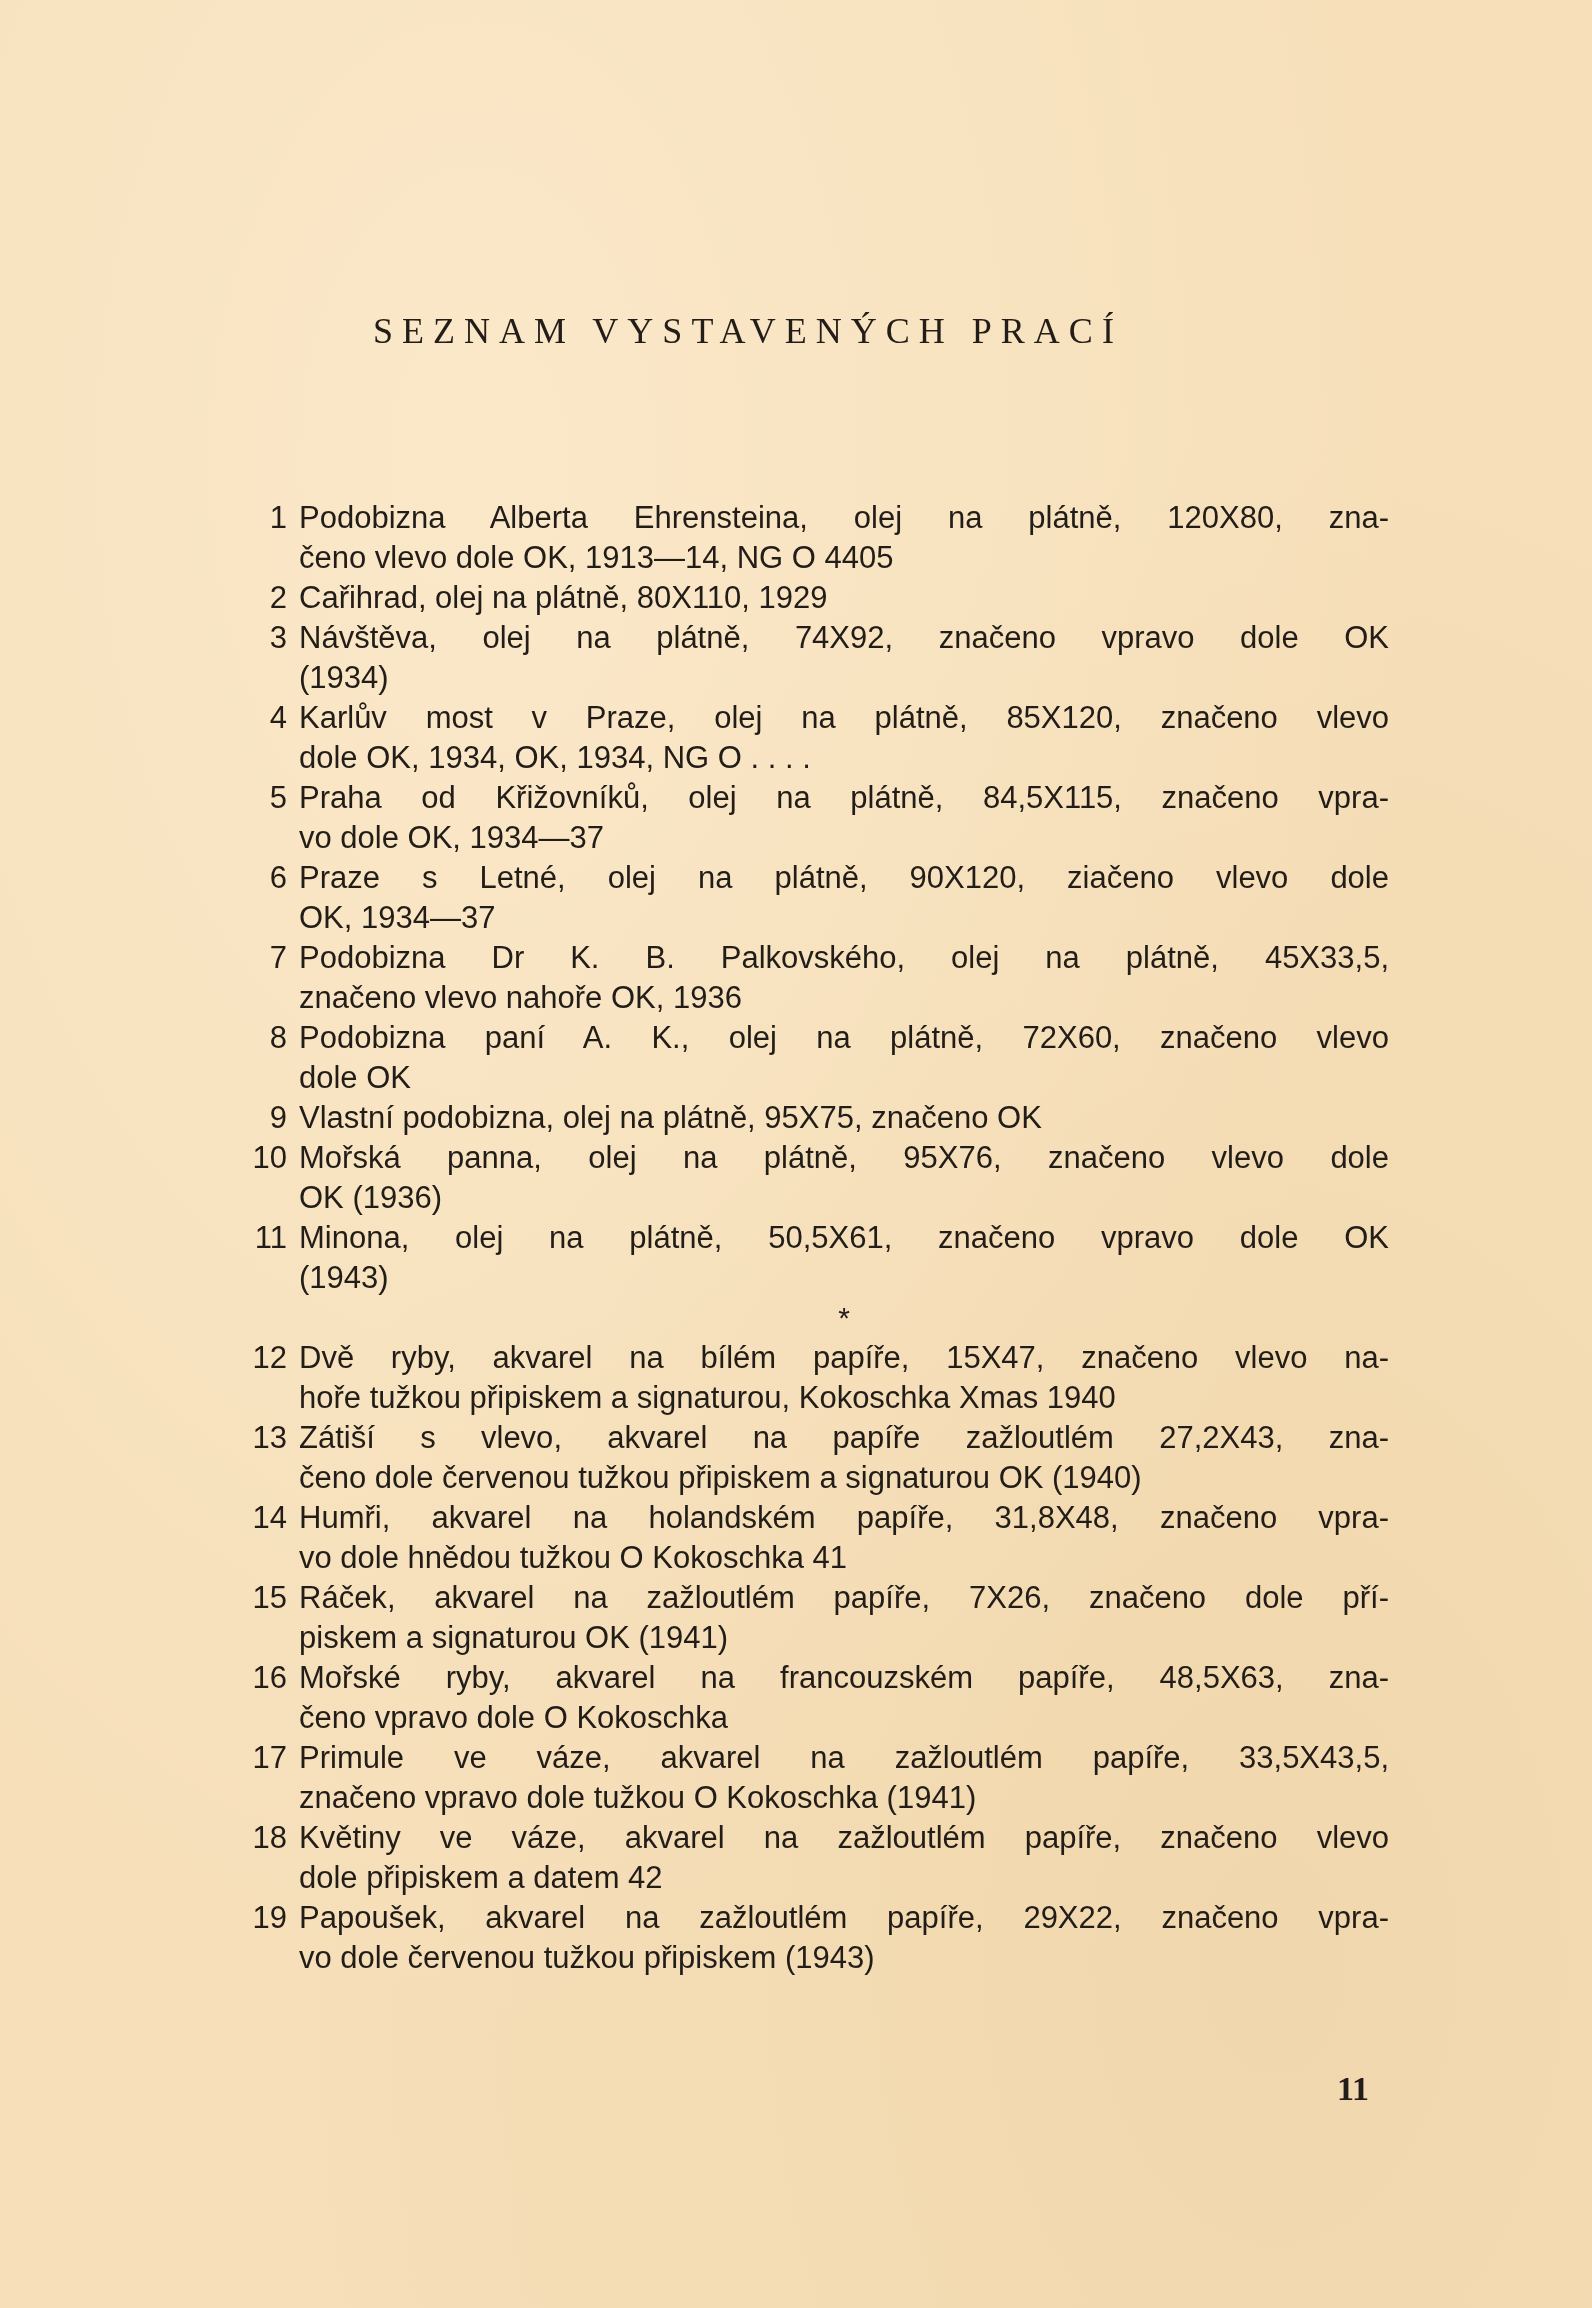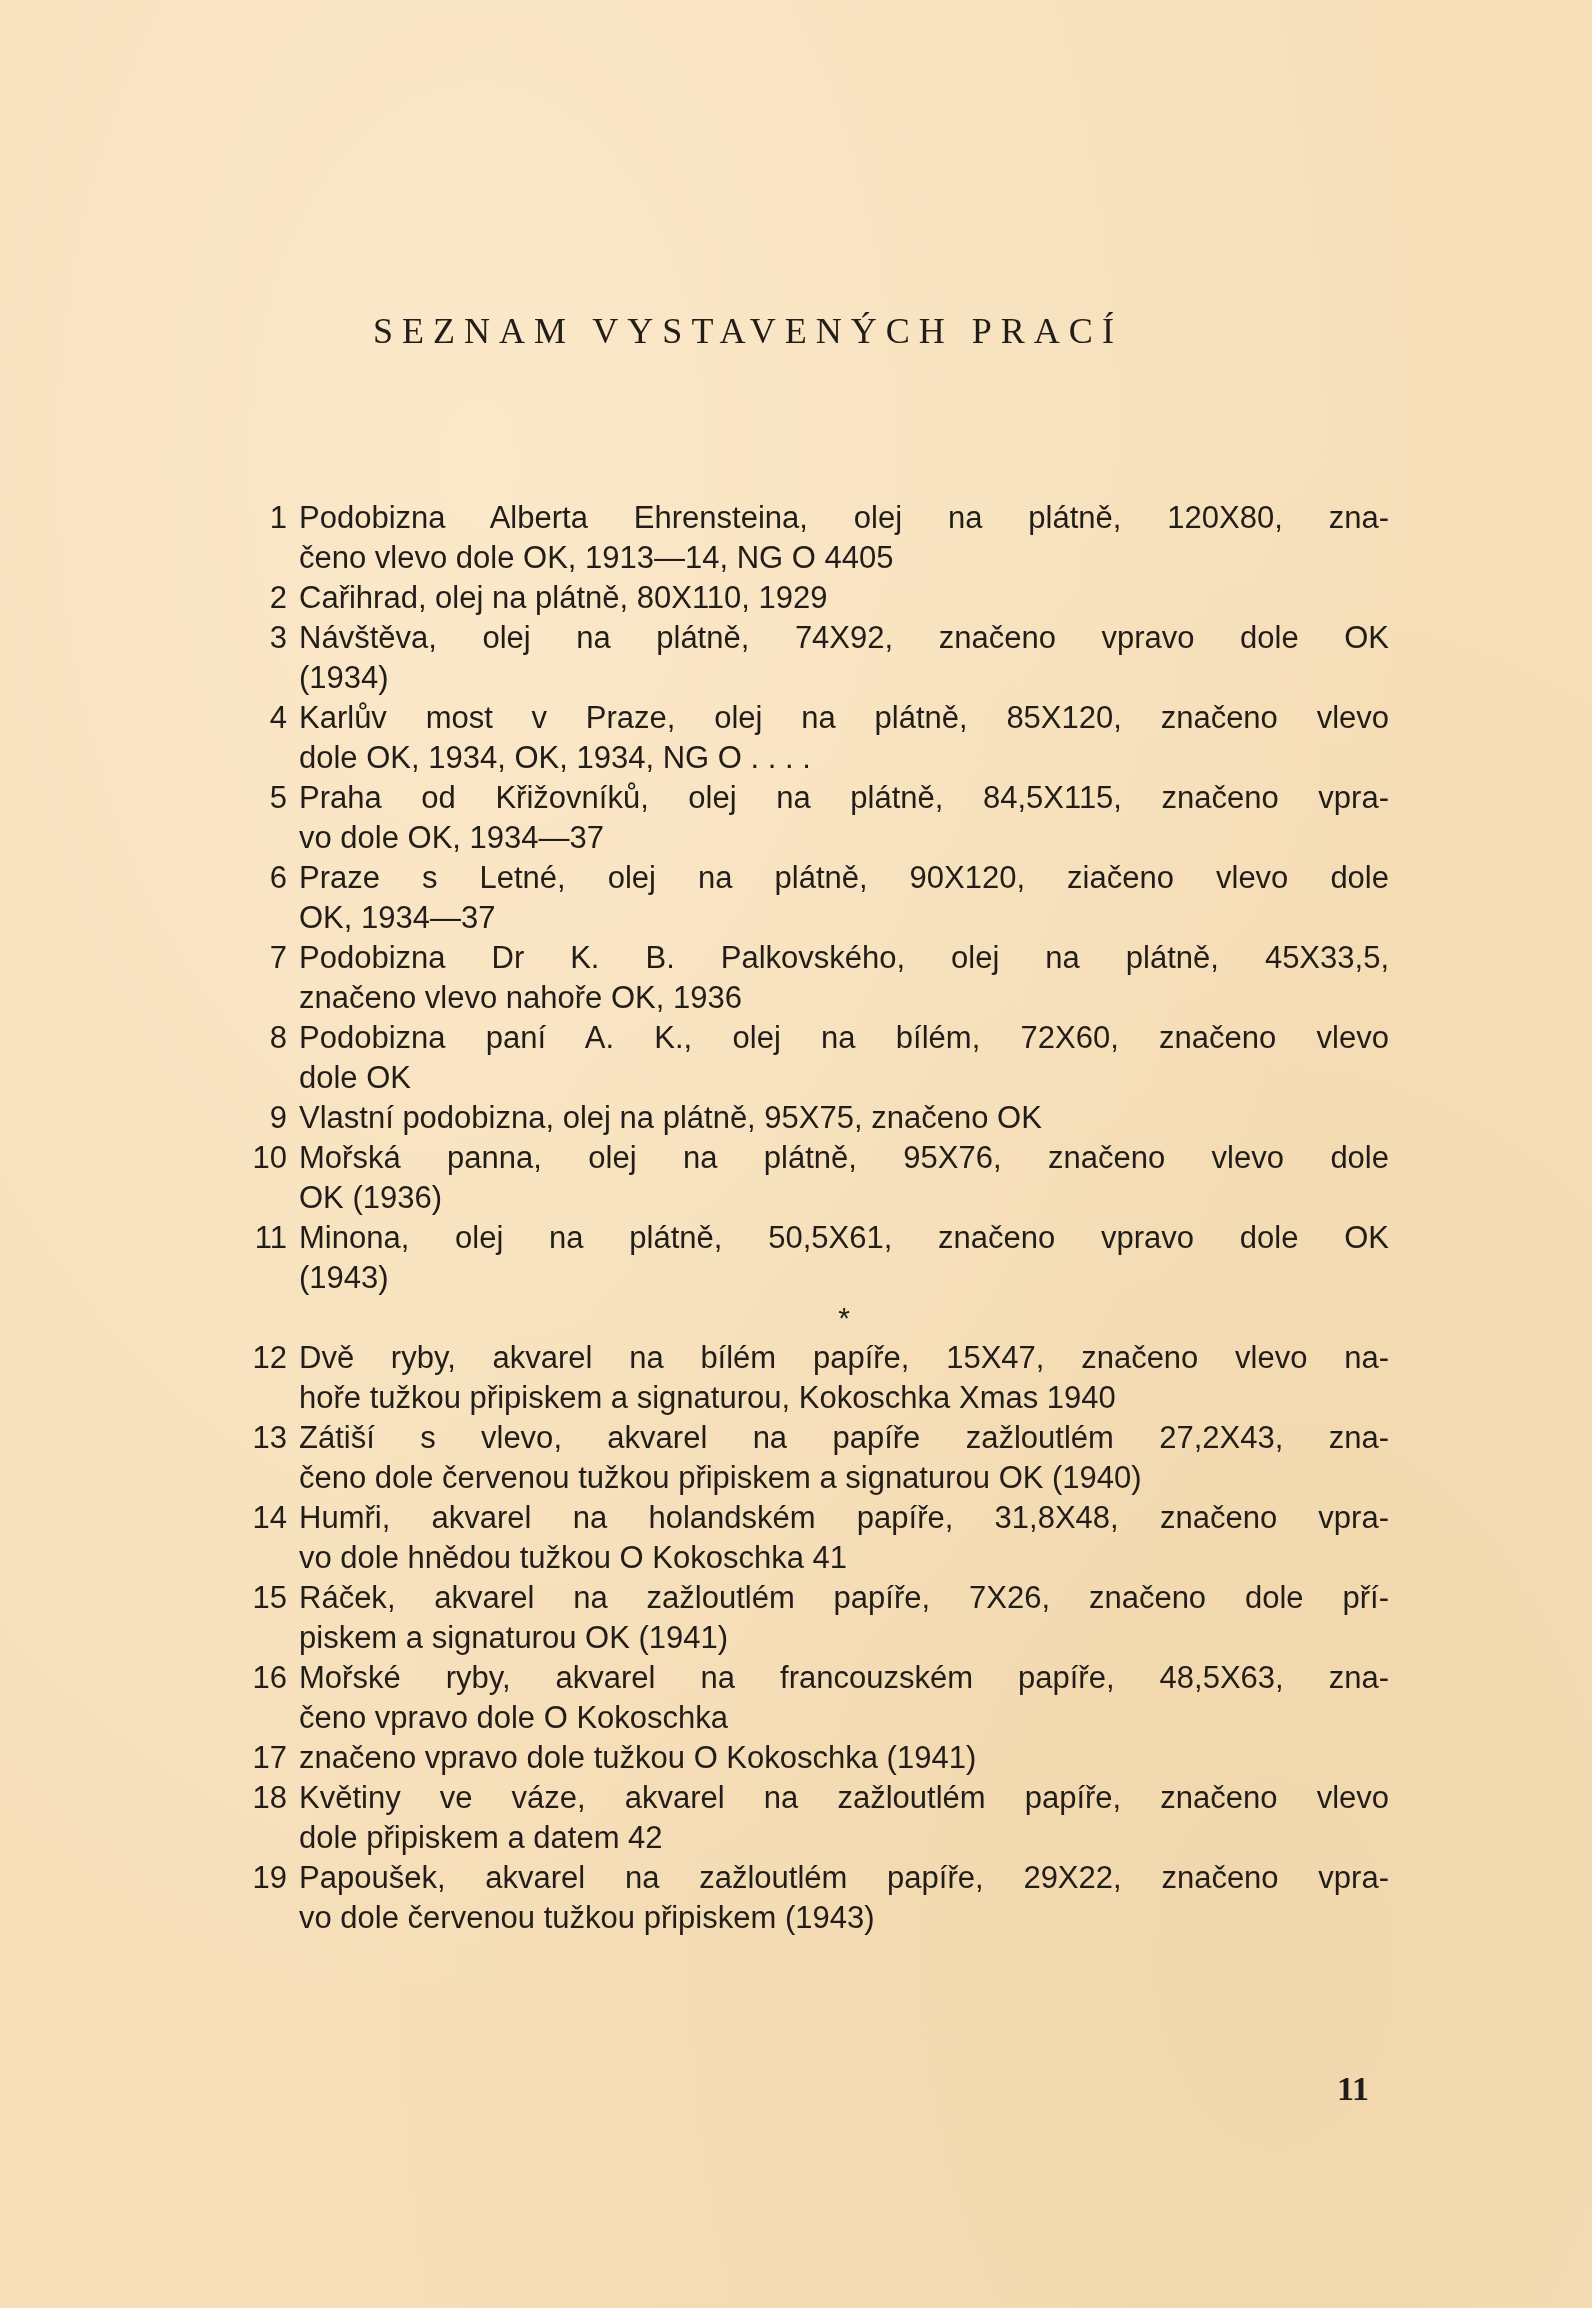--- a/index.html
+++ b/index.html
@@ -117,21 +117,21 @@
         <div class="item">
           <div class="num">7</div>
           <div class="body">
             <span class="line"><span class="name">Podobizna Dr K. B. Palkovského</span><span>, olej na plátně, 45X33,5,</span></span>
             <span class="line last"><span>značeno vlevo nahoře OK, 1936</span></span>
           </div>
         </div>
         <div class="item">
           <div class="num">8</div>
           <div class="body">
-            <span class="line"><span class="name">Podobizna paní A. K.</span><span>, olej na bílém, 72X60, značeno vlevo</span></span>
+            <span class="line"><span class="name">Podobizna paní A. K.</span><span>, olej na plátně, 72X60, značeno vlevo</span></span>
             <span class="line last"><span>dole OK</span></span>
           </div>
         </div>
         <div class="item">
           <div class="num">9</div>
           <div class="body">
             <span class="line last"><span class="name">Vlastní podobizna</span><span>, olej na plátně, 95X75, značeno OK</span></span>
           </div>
         </div>
         <div class="item">
@@ -182,20 +182,21 @@
         <div class="item">
           <div class="num">16</div>
           <div class="body">
             <span class="line"><span class="name">Mořské ryby</span><span>, akvarel na francouzském papíře, 48,5X63, zna-</span></span>
             <span class="line last"><span>čeno vpravo dole O Kokoschka</span></span>
           </div>
         </div>
         <div class="item">
           <div class="num">17</div>
           <div class="body">
+            <span class="line"><span class="name">Primule ve váze</span><span>, akvarel na zažloutlém papíře, 33,5X43,5,</span></span>
             <span class="line last"><span>značeno vpravo dole tužkou O Kokoschka (1941)</span></span>
           </div>
         </div>
         <div class="item">
           <div class="num">18</div>
           <div class="body">
             <span class="line"><span class="name">Květiny ve váze</span><span>, akvarel na zažloutlém papíře, značeno vlevo</span></span>
             <span class="line last"><span>dole připiskem a datem 42</span></span>
           </div>
         </div>

